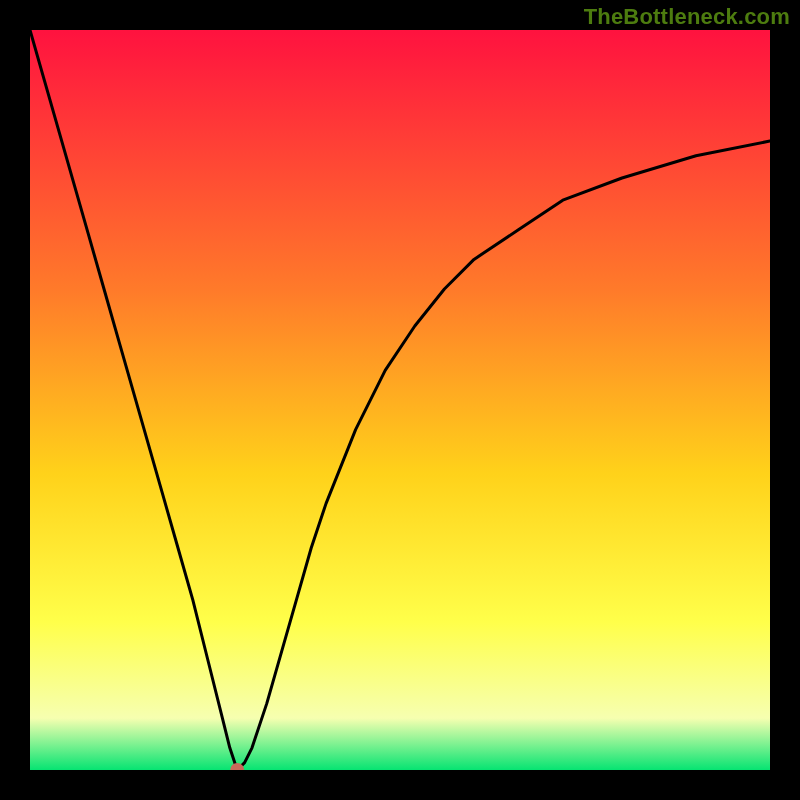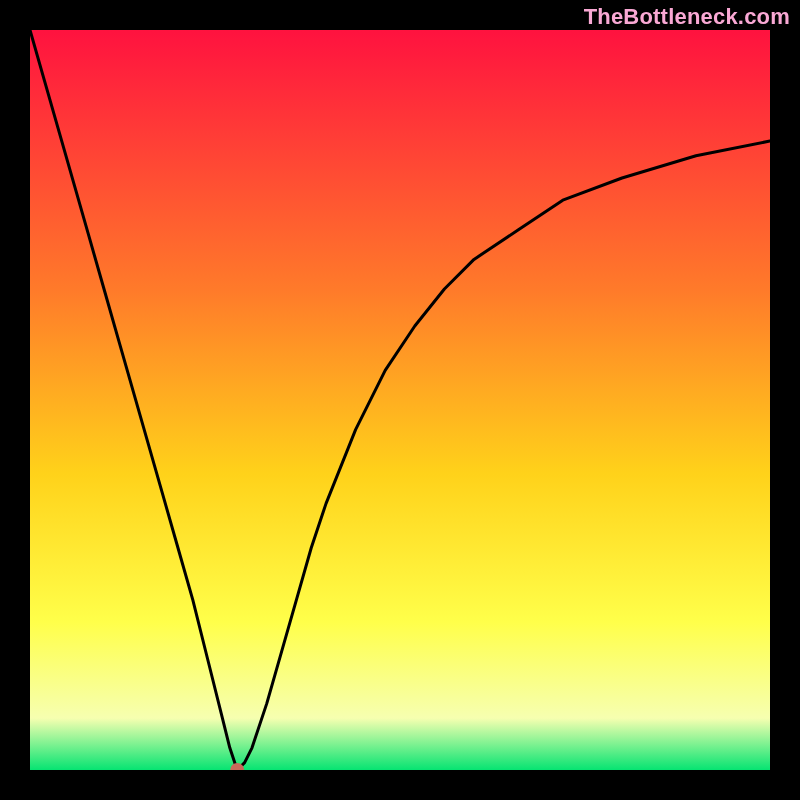--- a/index.html
+++ b/index.html
@@ -25,21 +25,21 @@
     top: 0;
     width: 740px;
     height: 740px;
   }
   .watermark {
     position: absolute;
     top: 4px;
     right: 10px;
     font-size: 22px;
     font-weight: 600;
-    color: #f9a8d4;
+    color: #4d7c0f;
     letter-spacing: 0.2px;
     user-select: none;
   }
 </style>
 </head>
 <body>
 
 <div class="frame">
   <svg class="plot-area" viewBox="0 0 740 740" preserveAspectRatio="none">
     <defs>

